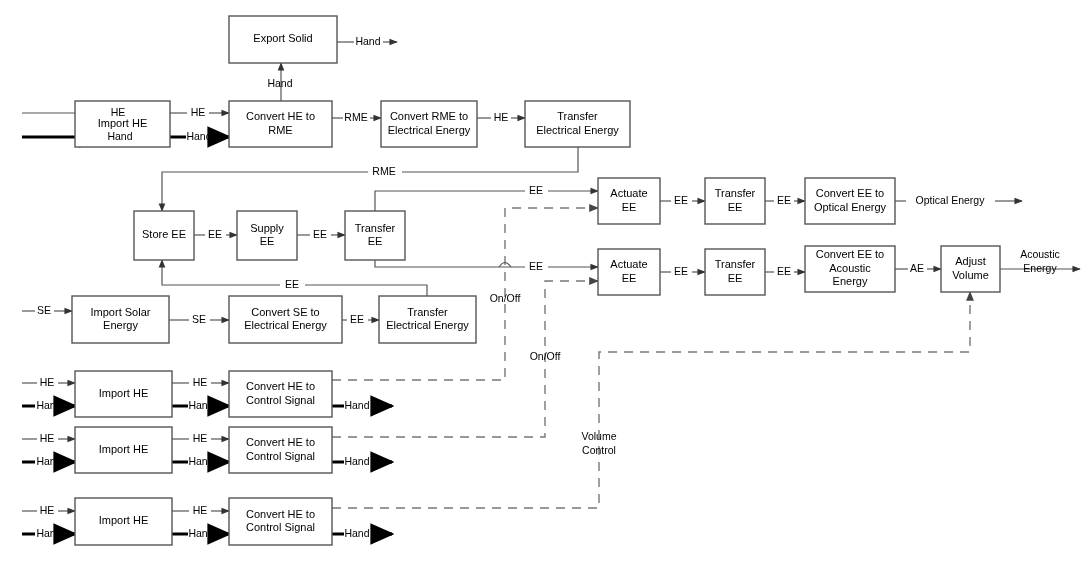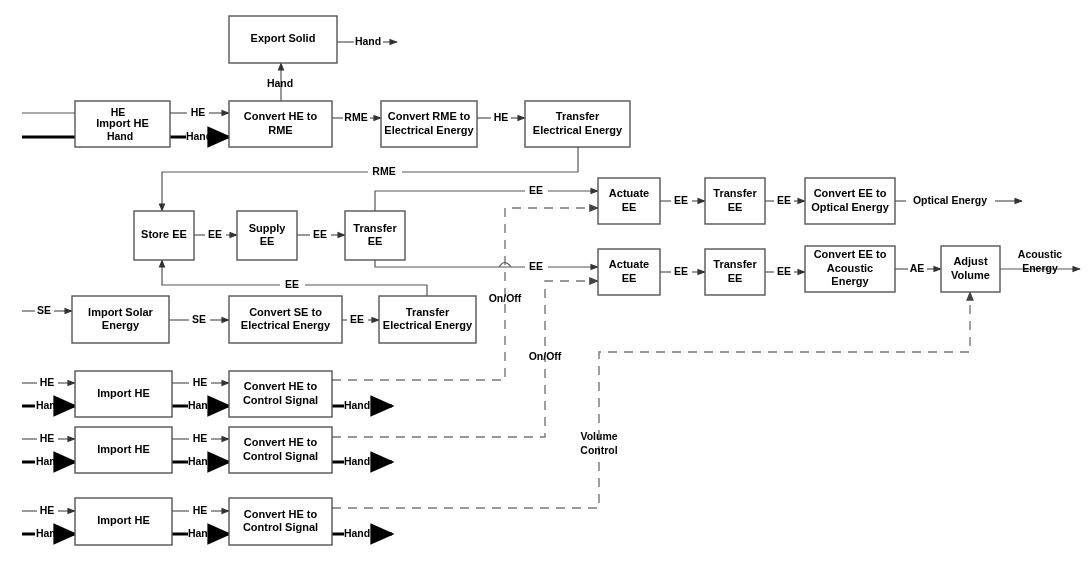--- a/index.html
+++ b/index.html
@@ -2,21 +2,21 @@
 <html><head>
 <meta charset="utf-8">
 <title>Functional Flow Diagram</title>
 <style>
   html,body{margin:0;padding:0;background:#ffffff;}
   body{
     width:1090px;height:587px;
     font-family:"Liberation Sans","DejaVu Sans",sans-serif;
     overflow:hidden;
   }
-  #diagram-root{position:relative;width:906px;height:587px;background:#fff;font-weight:bold;}
+  #diagram-root{position:relative;width:906px;height:587px;background:#fff;}
   svg#flow{display:block;width:1090px;height:587px;}
   .fn-box rect{fill:#ffffff;stroke:#555555;stroke-width:1.4;}
   .fn-box text{font-size:11px;fill:#000000;text-anchor:middle;dominant-baseline:middle;}
   .flow-line{stroke:#555555;stroke-width:1.2;fill:none;}
   .flow-line.bold{stroke:#000000;stroke-width:3;}
   .flow-line.dashed{stroke:#777777;stroke-width:1.4;fill:none;stroke-dasharray:9 7;}
   .edge-label{font-size:10.5px;fill:#000000;text-anchor:middle;dominant-baseline:middle;}
   .hop{stroke:#555555;stroke-width:1.2;fill:none;}
 </style>
 </head>

